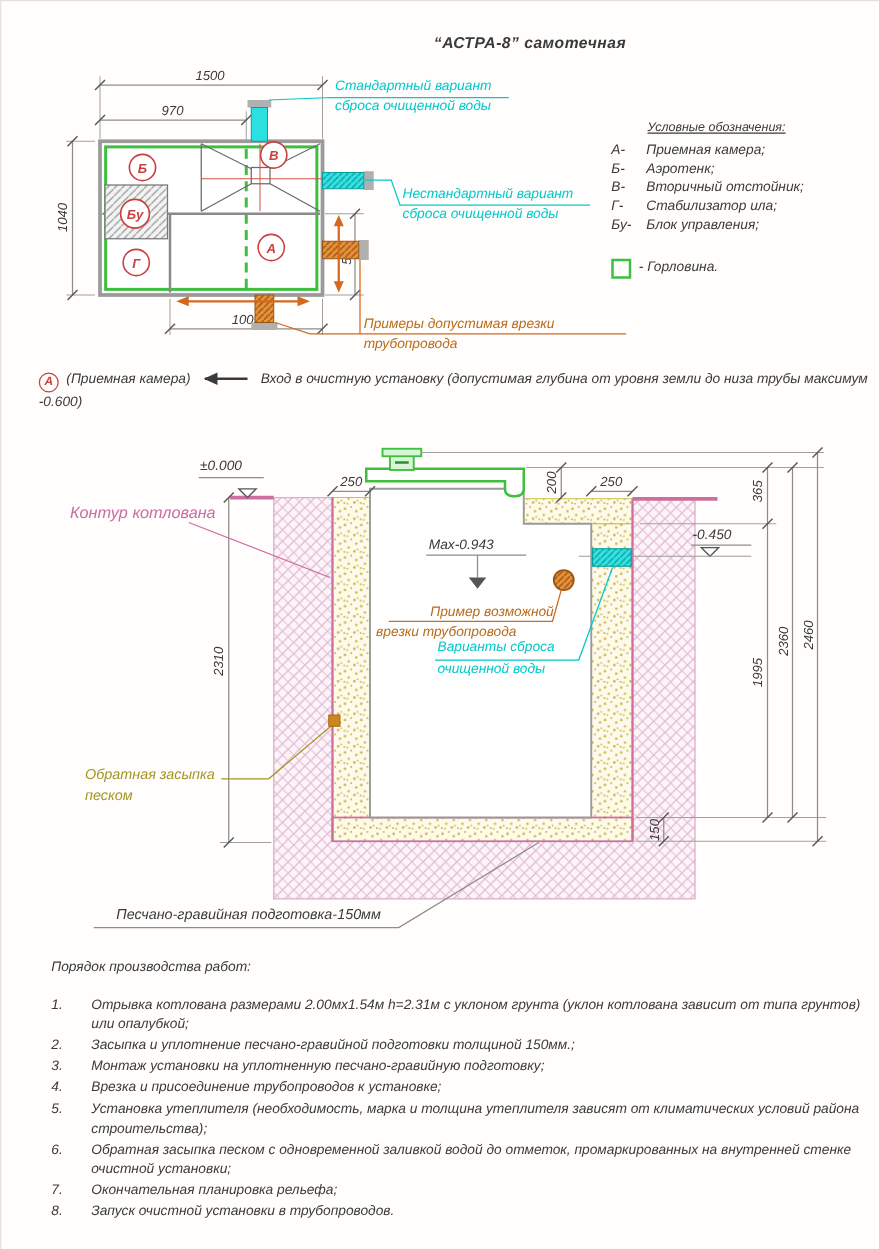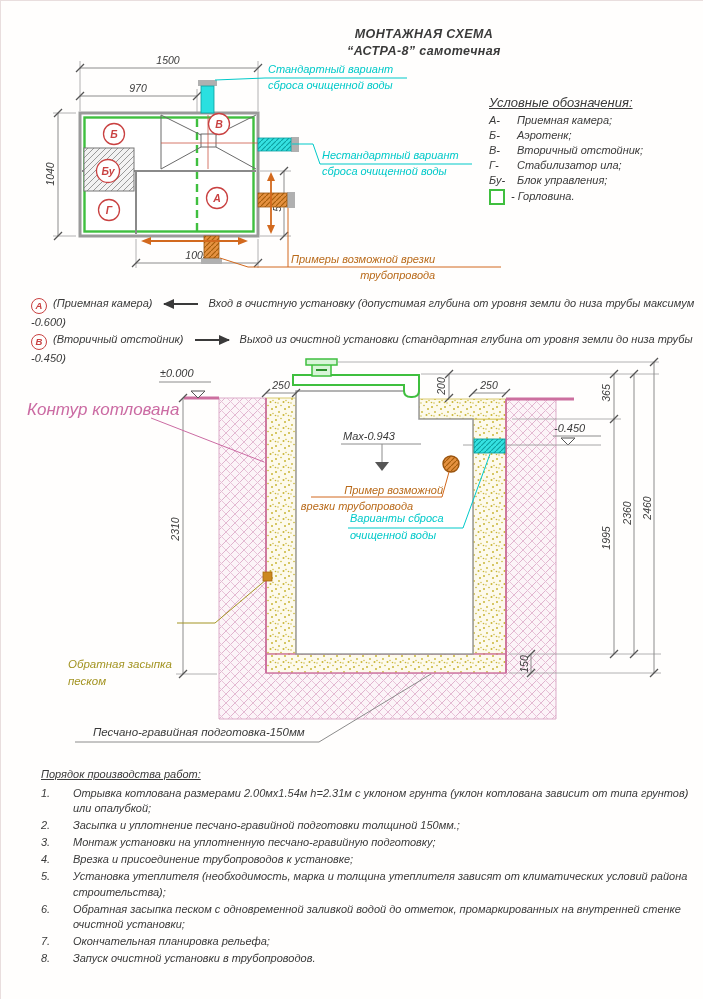--- a/index.html
+++ b/index.html
@@ -3,38 +3,38 @@
 <meta charset="utf-8">
 <style>
   html,body{margin:0;padding:0;background:#fff;}
   .page{position:relative;width:703px;height:999px;background:#fffefd;border:1px solid #e9dede;
         font-family:"Liberation Sans",sans-serif;overflow:hidden;}
   svg.draw{position:absolute;left:0;top:0;z-index:2;}
   .t{position:absolute;z-index:3;font:italic 11px/13px "Liberation Sans",sans-serif;color:#3a3a3a;white-space:nowrap;}
   .cyan{color:#00c9c9;}
   .orange{color:#b96a1a;}
   .pink{color:#cb6ba3;}
-  .olive{color:#a39422;margin-top:44px;}
+  .olive{color:#a39422;}
   .title{font-weight:600;font-size:12.5px;line-height:17px;text-align:center;letter-spacing:.4px;}
   .legend{width:210px;font:italic 11px/15px "Liberation Sans",sans-serif;}
-  .legend .lg-title{text-decoration:underline;font-size:13px;margin-bottom:3px;display:inline-block;}
+  .legend .lg-title{text-decoration:underline;font-size:10px;margin-bottom:3px;display:inline-block;margin-left:29px;}
   .lg-row{display:flex;align-items:center;height:15px;}
   .lg-key{width:28px;flex:none;}
   .lg-sq{width:12px;height:12px;border:2px solid #3fbf3f;display:inline-block;margin-right:6px;flex:none;background:#fff;}
   .notes{width:664px;white-space:normal;font:italic 11px/17px "Liberation Sans",sans-serif;}
   .note{margin:0;}
   .note-circle{display:inline-block;width:14px;height:14px;line-height:14px;border:1.3px solid #c94141;border-radius:50%;
                color:#c94141;font-size:9.5px;font-weight:600;text-align:center;vertical-align:-2px;margin-right:3px;}
   .arr{display:inline-block;width:34px;height:2px;background:#3a3a3a;vertical-align:middle;margin:0 8px;position:relative;}
   .arr-left:before{content:"";position:absolute;left:-1px;top:-4px;border-right:11px solid #3a3a3a;
                    border-top:5px solid transparent;border-bottom:5px solid transparent;}
   .arr-right:after{content:"";position:absolute;right:-1px;top:-4px;border-left:11px solid #3a3a3a;
                    border-top:5px solid transparent;border-bottom:5px solid transparent;}
   .worklist{width:654px;white-space:normal;font:italic 11px/15.5px "Liberation Sans",sans-serif;}
-  .wl-title{text-decoration:underline;margin-bottom:3px;display:inline-block;}
+  .wl-title{margin-bottom:14px;display:inline-block;}
   .wl-row{display:flex;margin-bottom:1.5px;}
   .wl-num{width:32px;flex:none;}
   .wl-text{flex:1;}
   .wm{position:absolute;z-index:2;color:#98a0a6;opacity:.40;font-style:italic;font-weight:700;white-space:nowrap;}
   .wm-circle{position:absolute;z-index:2;border-radius:50%;}
   svg text.dim{font:italic 10.5px "Liberation Sans",sans-serif;fill:#3a3a3a;}
   svg text.cl{font:italic 600 10.5px "Liberation Sans",sans-serif;fill:#c94141;}
 </style>
 </head>
 <body>
@@ -273,37 +273,36 @@
         <path d="M489,453 L462,527 L347,527" stroke="#00c9c9" stroke-width="1"></path>
         <path d="M150,417 L263,461" stroke="#cb6ba3" stroke-width="1"></path>
         <path d="M176,622 L214,622 L266,578" stroke="#a39422" stroke-width="1"></path>
         <path d="M74,741 L318,741 L430,673" stroke="#8c8c8c" stroke-width="1"></path>
       </g>
       <rect x="262" y="571" width="9" height="9" fill="#cc8820" stroke="#a86a10" stroke-width="0.8"></rect>
     </g>
   </svg>
 
   <div class="t title" style="left:337px;top:25px;width:172px;">
-    <div>МОНТАЖНАЯ СХЕМА</div>
     <div>“АСТРА-8” самотечная</div>
   </div>
 
   <div class="t cyan" style="left:267px;top:62px;">
     <div>Стандартный вариант</div>
     <div style="margin-top:3px;">сброса очищенной воды</div>
   </div>
 
   <div class="t cyan" style="left:321px;top:148px;">
     <div>Нестандартный вариант</div>
     <div style="margin-top:3px;">сброса очищенной воды</div>
   </div>
 
   <div class="t orange" style="left:290px;top:252px;">
-    <div>Примеры возможной врезки</div>
-    <div style="margin-top:3px;text-align:right;">трубопровода</div>
+    <div>Примеры допустимая врезки</div>
+    <div style="margin-top:3px;">трубопровода</div>
   </div>
 
   <div class="t legend" style="left:488px;top:94px;">
     <span class="lg-title">Условные обозначения:</span>
     <div class="lg-row">
         <span class="lg-key">А-</span>
         <span>Приемная камера;</span>
       </div>
     <div class="lg-row">
         <span class="lg-key">Б-</span>
@@ -314,46 +313,40 @@
         <span>Вторичный отстойник;</span>
       </div>
     <div class="lg-row">
         <span class="lg-key">Г-</span>
         <span>Стабилизатор ила;</span>
       </div>
     <div class="lg-row">
         <span class="lg-key">Бу-</span>
         <span>Блок управления;</span>
       </div>
-    <div class="lg-row" style="margin-top:1px;">
+    <div class="lg-row" style="margin-top:19px;">
         <span class="lg-sq"></span>
         <span>- Горловина.</span>
       </div>
   </div>
 
   <div class="t notes" style="left:30px;top:294px;">
     <p class="note">
       <span class="note-circle">А</span>
       <span>(Приемная камера)</span>
       <span class="arr arr-left"></span>
       <span>Вход в очистную установку (допустимая глубина от уровня земли до низа трубы максимум -0.600)</span>
     </p>
-    <p class="note">
-      <span class="note-circle">В</span>
-      <span>(Вторичный отстойник)</span>
-      <span class="arr arr-right"></span>
-      <span>Выход из очистной установки (стандартная глубина от уровня земли до низа трубы -0.450)</span>
-    </p>
   </div>
 
   <div class="t" style="left:159px;top:366px;">±0.000</div>
   <div class="t" style="left:342px;top:429px;">Max-0.943</div>
   <div class="t" style="left:553px;top:421px;">-0.450</div>
 
-  <div class="t pink" style="left:26px;top:402px;font-size:17px;">Контур котлована</div>
+  <div class="t pink" style="left:55px;top:402px;font-size:13px;">Контур котлована</div>
 
   <div class="t orange" style="left:270px;top:483px;width:172px;text-align:right;">
     <div>Пример возможной</div>
     <div style="margin-top:3px;text-align:center;">врезки трубопровода</div>
   </div>
 
   <div class="t cyan" style="left:349px;top:511px;">
     <div>Варианты сброса</div>
     <div style="margin-top:4px;">очищенной воды</div>
   </div>

